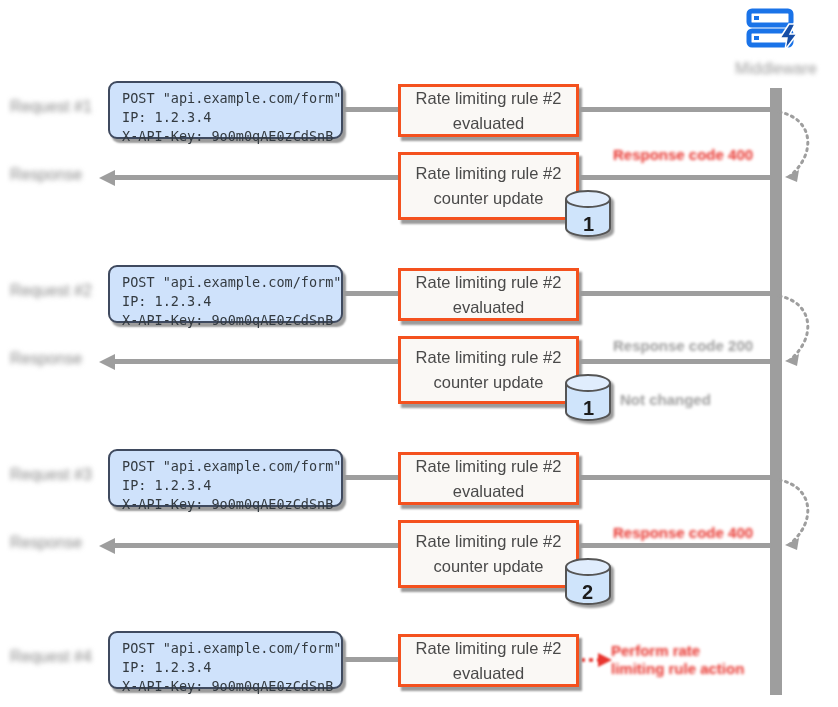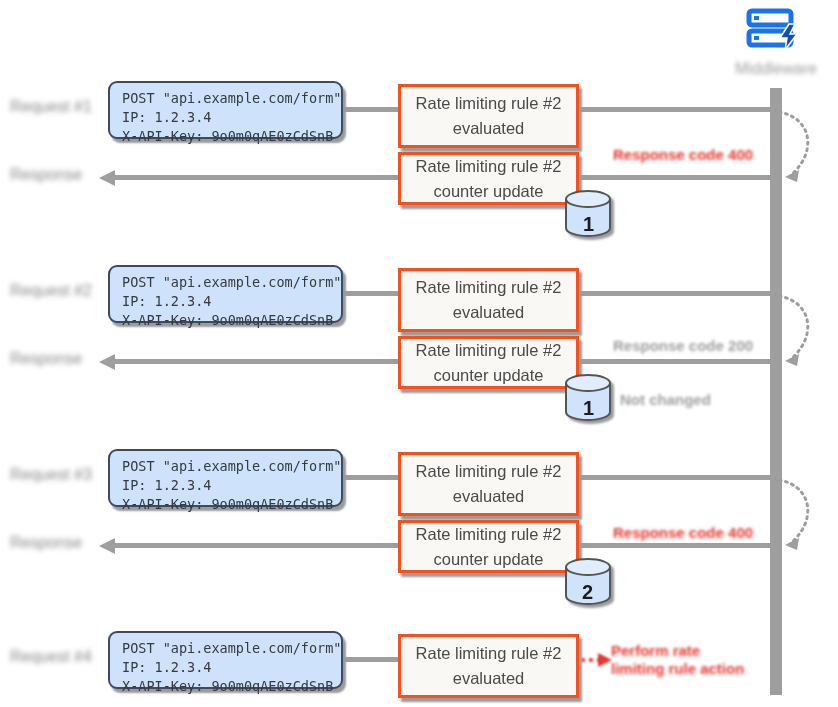--- a/index.html
+++ b/index.html
@@ -23,22 +23,22 @@
     font-family:"DejaVu Sans Mono",monospace;font-size:13.5px;line-height:1.4;
     color:#333a40;padding:6px 0 0 12px;white-space:pre;
   }
   .orangebox{
     position:absolute;left:398px;width:181px;box-sizing:border-box;
     background:#faf8f5;border:3px solid #f4511e;
     box-shadow:3px 4px 2px #9b9b9b;z-index:2;
     display:flex;align-items:center;justify-content:center;text-align:center;
     font-size:16.5px;line-height:25px;color:#4a4a4a;padding:0 6px;
   }
-  .evalbox{height:64px;}
-  .ctrbox{height:53px;}
+  .evalbox{height:53px;}
+  .ctrbox{height:68px;}
   
   .lbl{
     position:absolute;left:10px;width:90px;height:24px;z-index:2;
     color:#8a8a8a;font-size:16px;font-weight:500;filter:blur(2.5px);
     white-space:nowrap;overflow:hidden;
   }
   .ann{position:absolute;z-index:3;font-size:15px;font-weight:700;white-space:nowrap;}
   .ann-red{color:#e8352f;filter:blur(1.4px);}
   .ann-grey{color:#9e9e9e;filter:blur(1.8px);}
   .actor-label{

